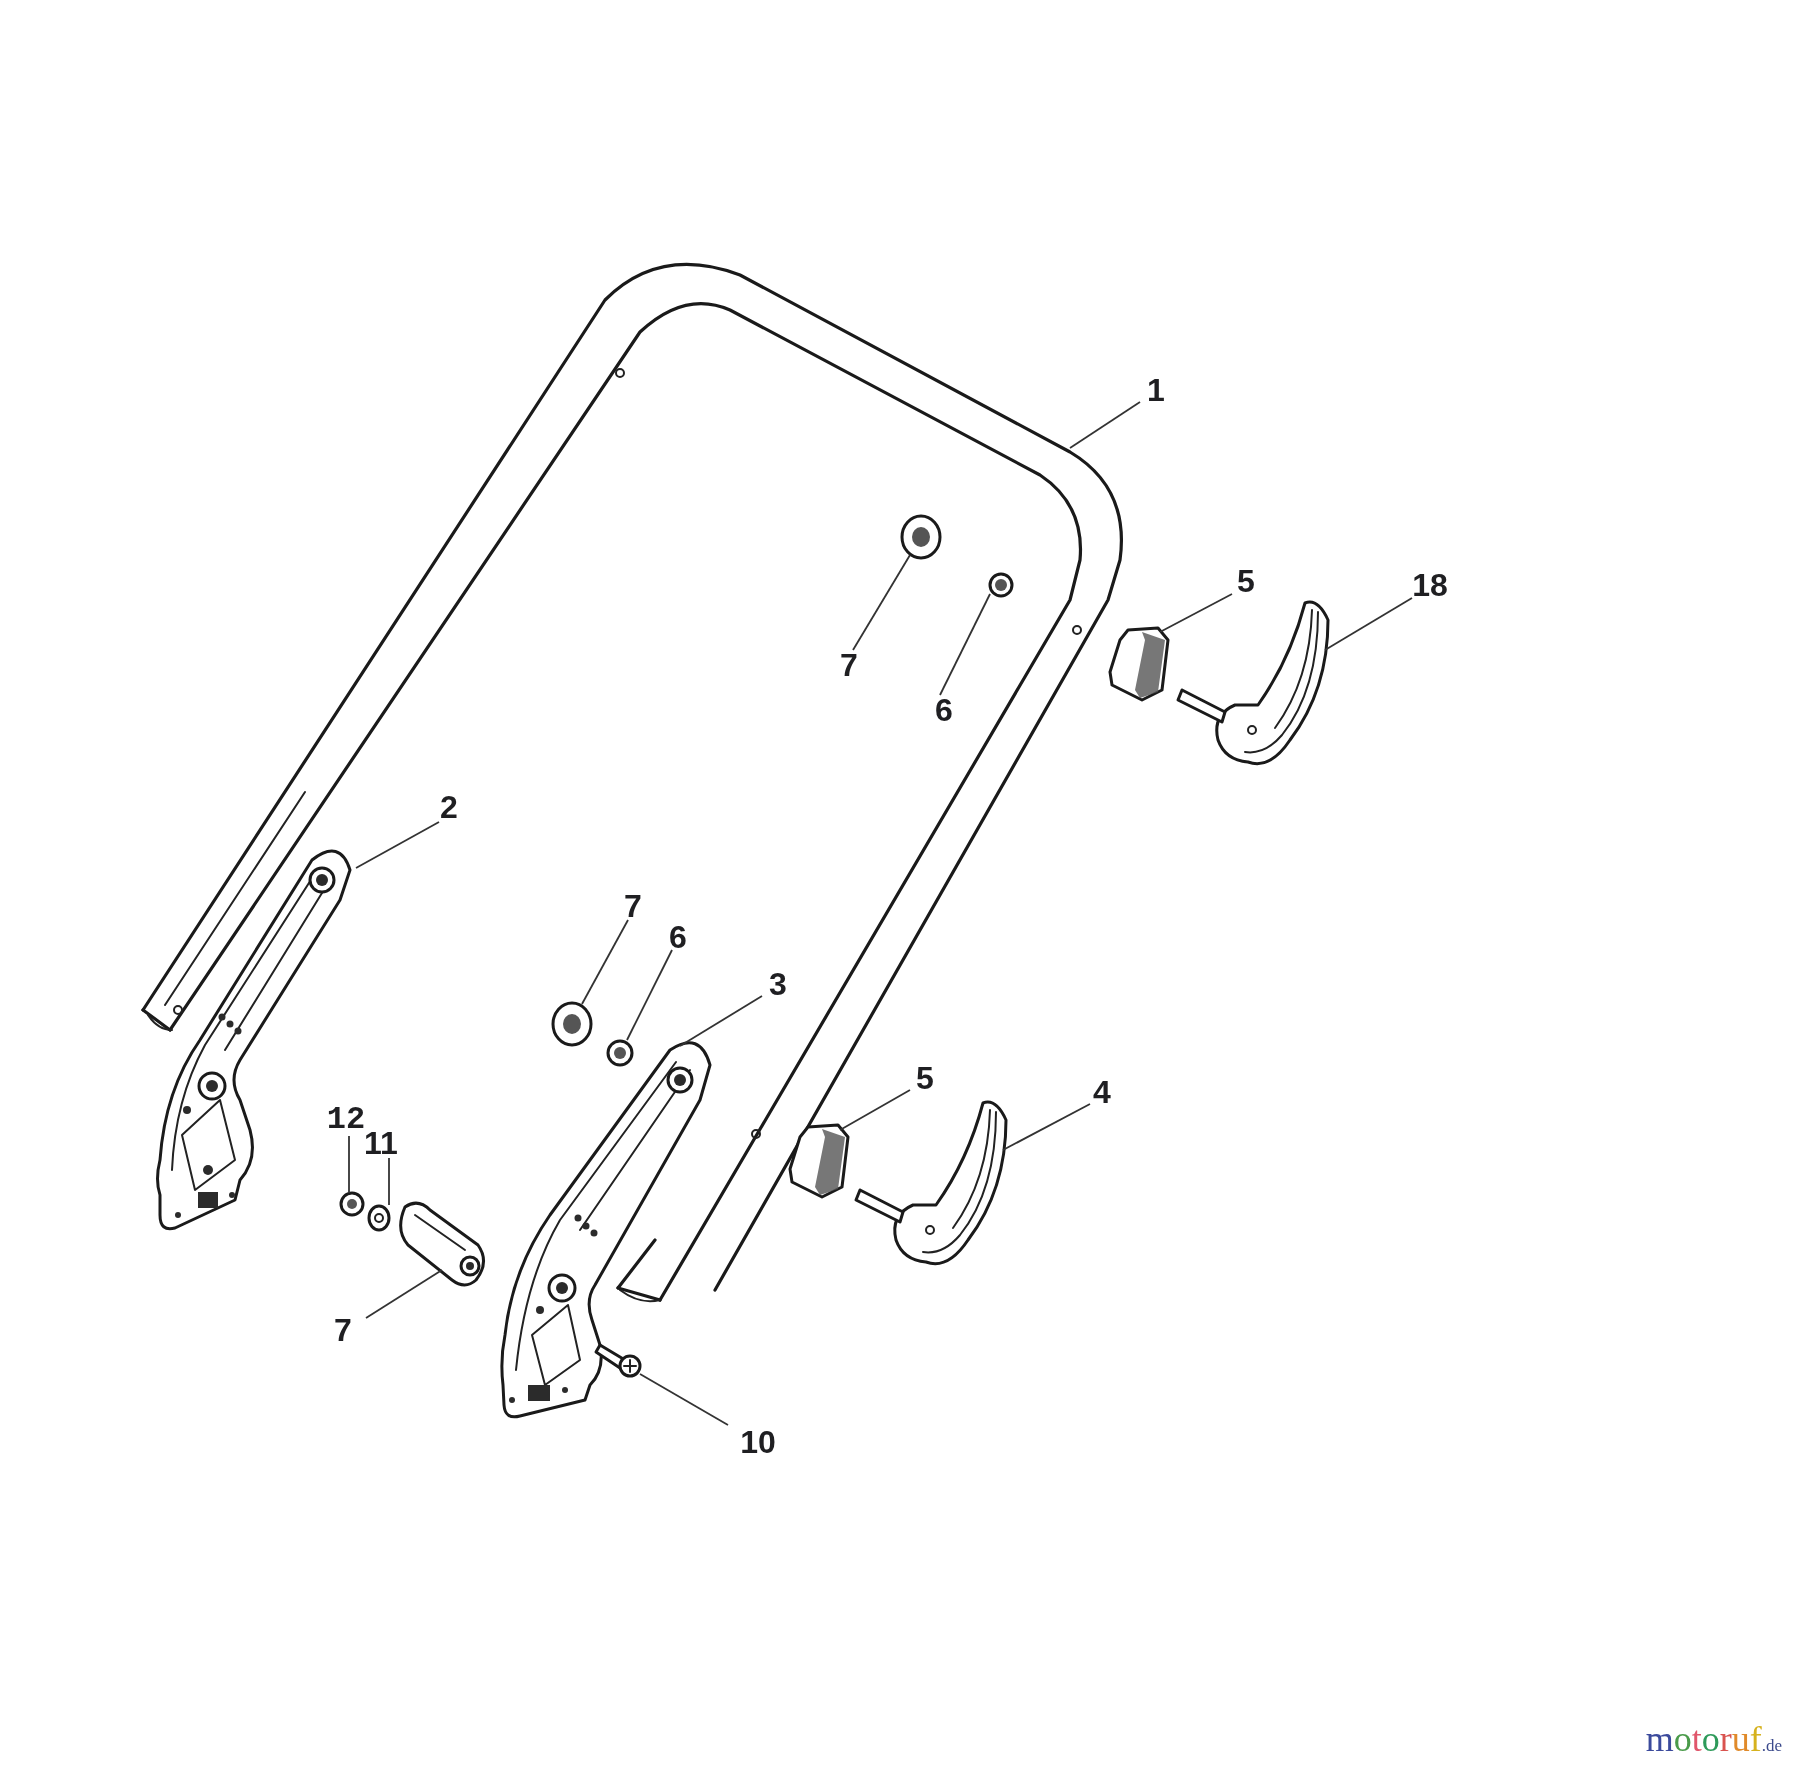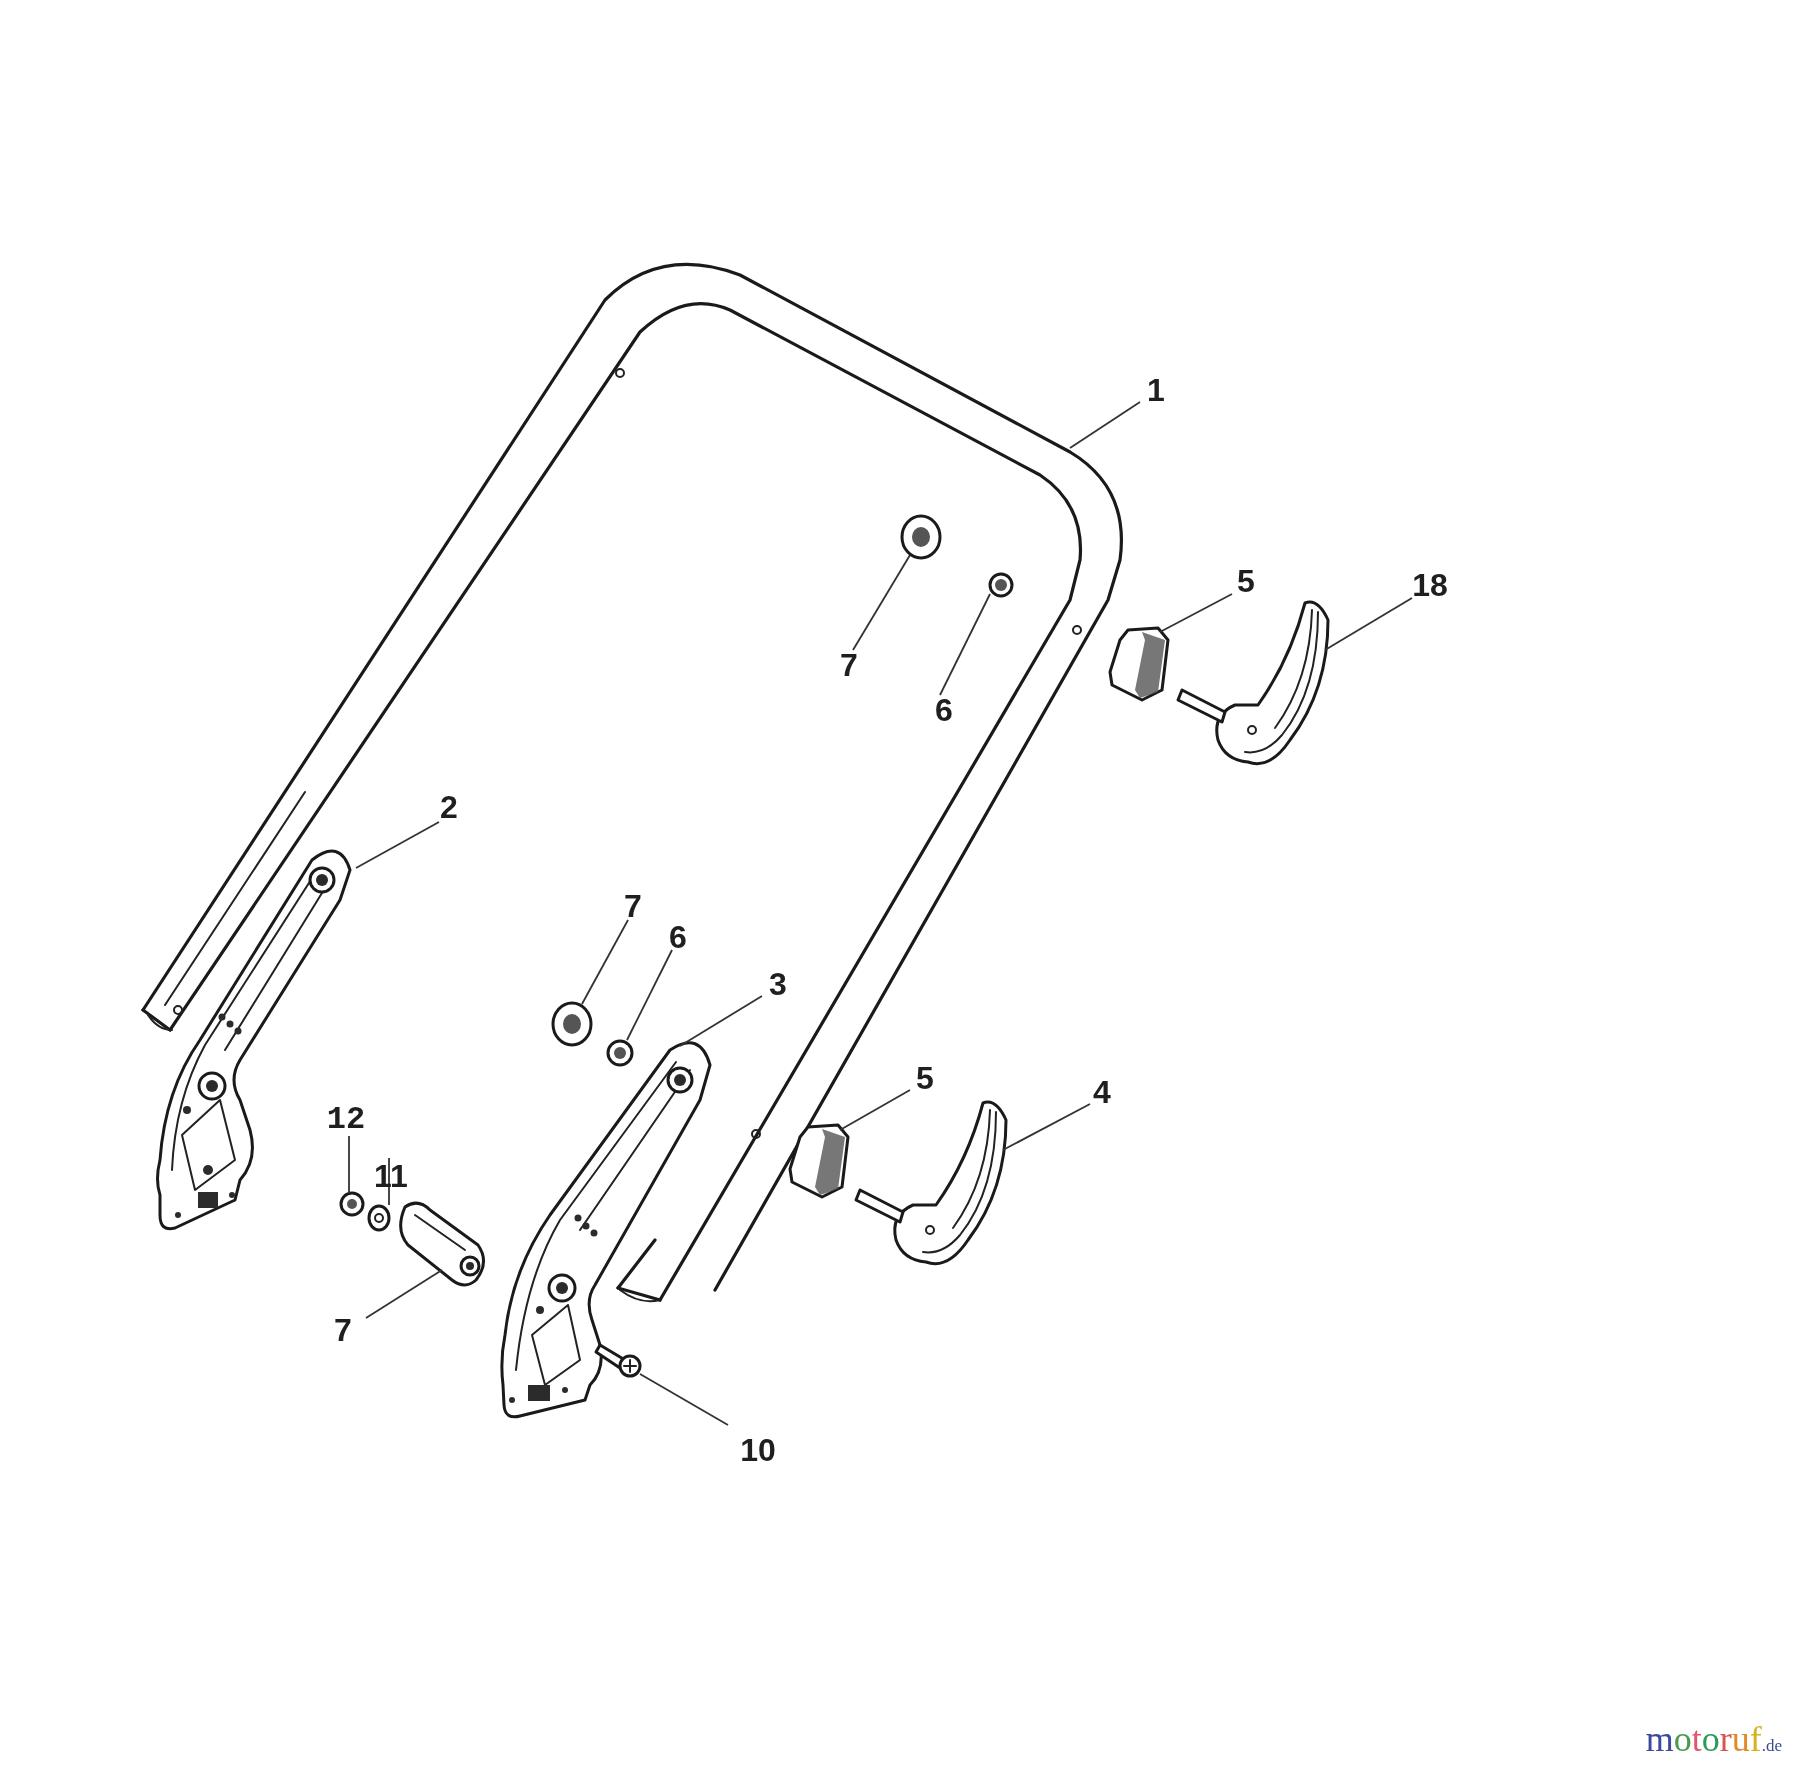--- a/index.html
+++ b/index.html
@@ -173,21 +173,21 @@
 <div class="callout" style="left:1156px;top:390px;">1</div>
 <div class="callout" style="left:449px;top:807px;">2</div>
 <div class="callout" style="left:778px;top:984px;">3</div>
 <div class="callout" style="left:1102px;top:1092px;">4</div>
 <div class="callout" style="left:1246px;top:581px;">5</div>
 <div class="callout" style="left:925px;top:1078px;">5</div>
 <div class="callout" style="left:944px;top:710px;">6</div>
 <div class="callout" style="left:678px;top:937px;">6</div>
 <div class="callout" style="left:849px;top:665px;">7</div>
 <div class="callout" style="left:633px;top:906px;">7</div>
-<div class="callout" style="left:758px;top:1442px;margin-top:8px;">10</div>
-<div class="callout" style="left:391px;top:1143px;margin-top:33px;">11</div>
+<div class="callout" style="left:758px;top:1442px;">10</div>
+<div class="callout" style="left:381px;top:1143px;">11</div>
 <div class="callout" style="left:346px;top:1120px;font-family:Liberation Mono, monospace;">12</div>
 <div class="callout" style="left:343px;top:1330px;">7</div>
 <div class="callout" style="left:1430px;top:585px;">18</div>
 
 <div class="watermark">
   <span style="color:#3b4a9c">m</span><span style="color:#4a9b4a">o</span><span style="color:#e0566b">t</span><span style="color:#2e9a5a">o</span><span style="color:#d9534f">r</span><span style="color:#e08a2a">u</span><span style="color:#d6b21e">f</span><span class="tld">.de</span>
 </div>
 
 </body></html>

